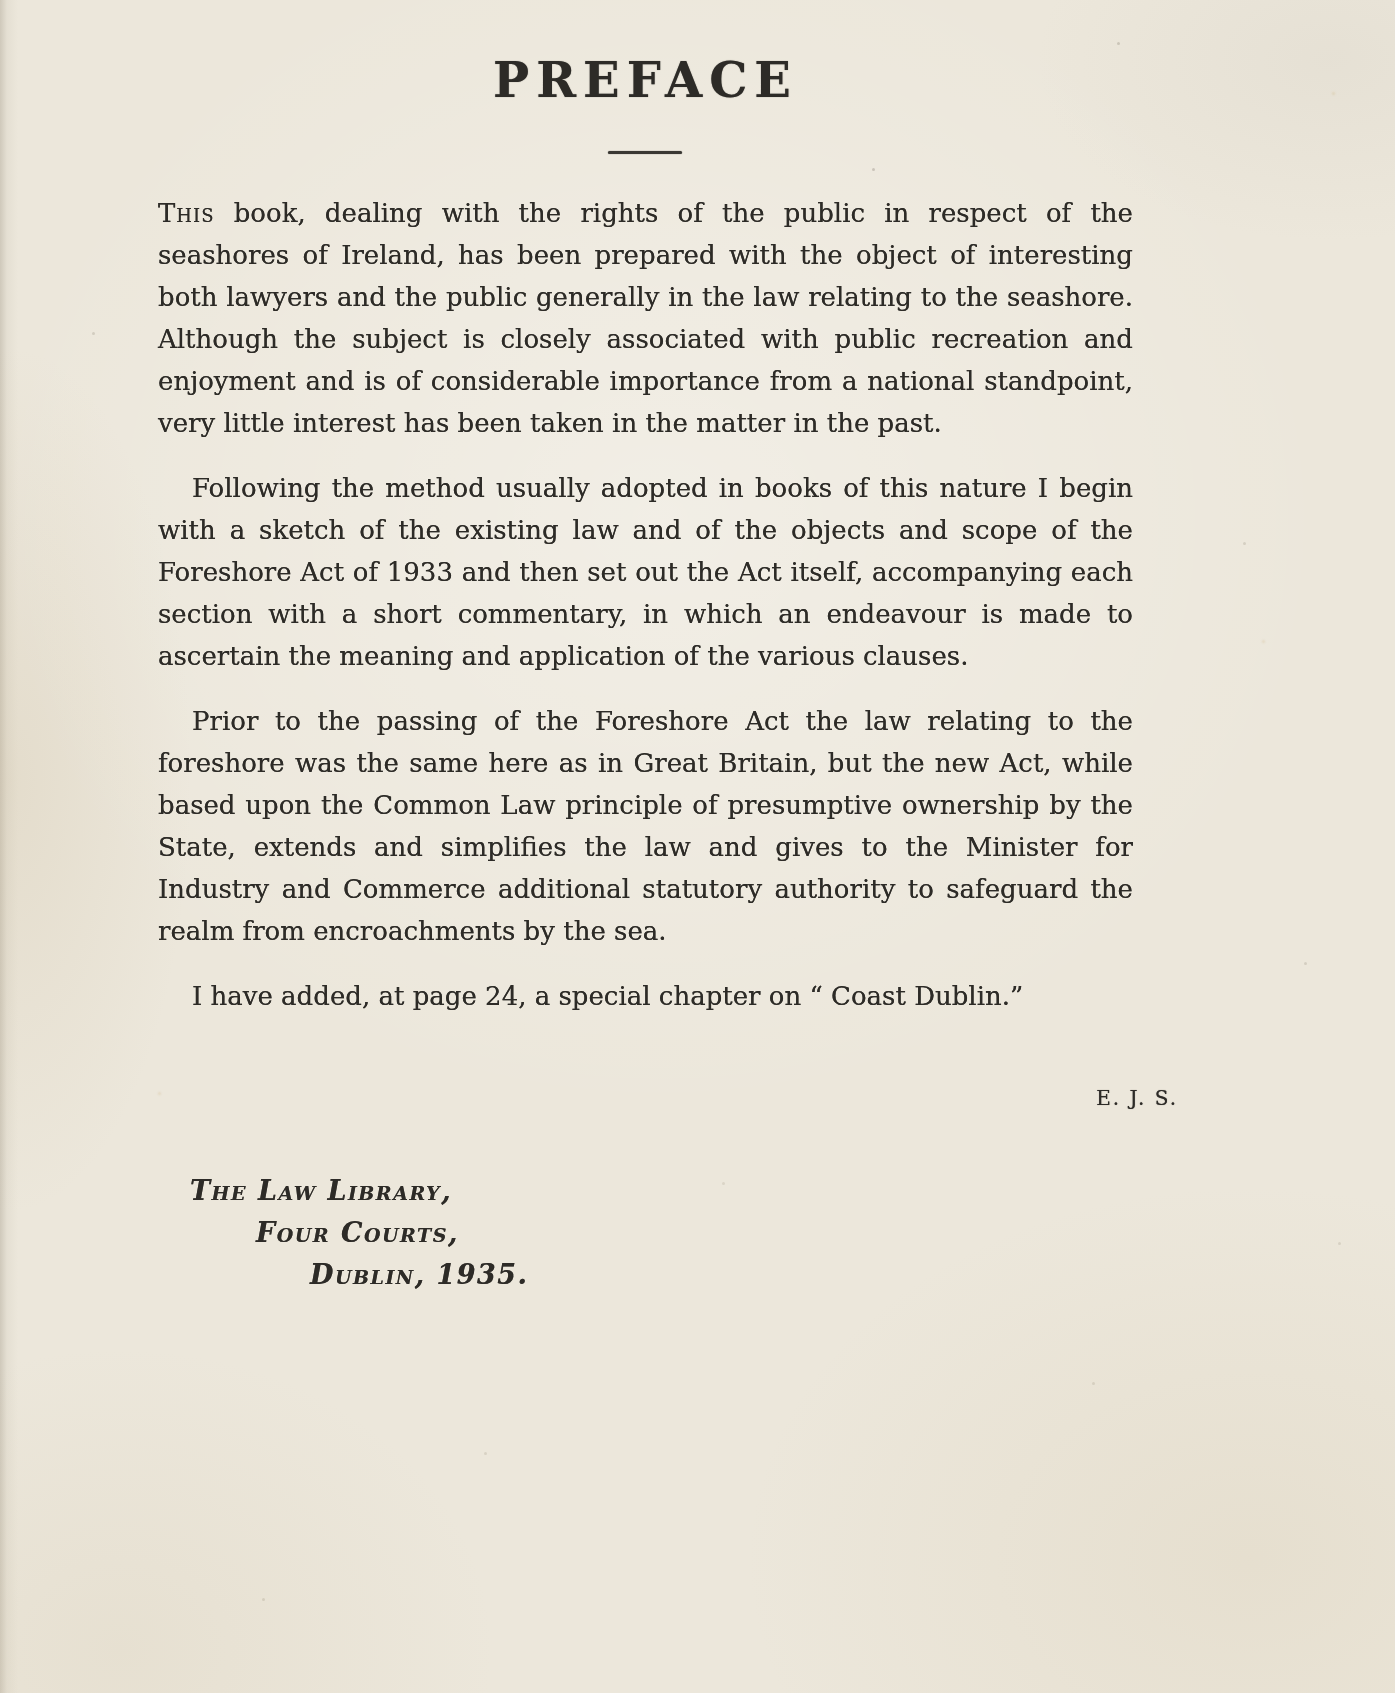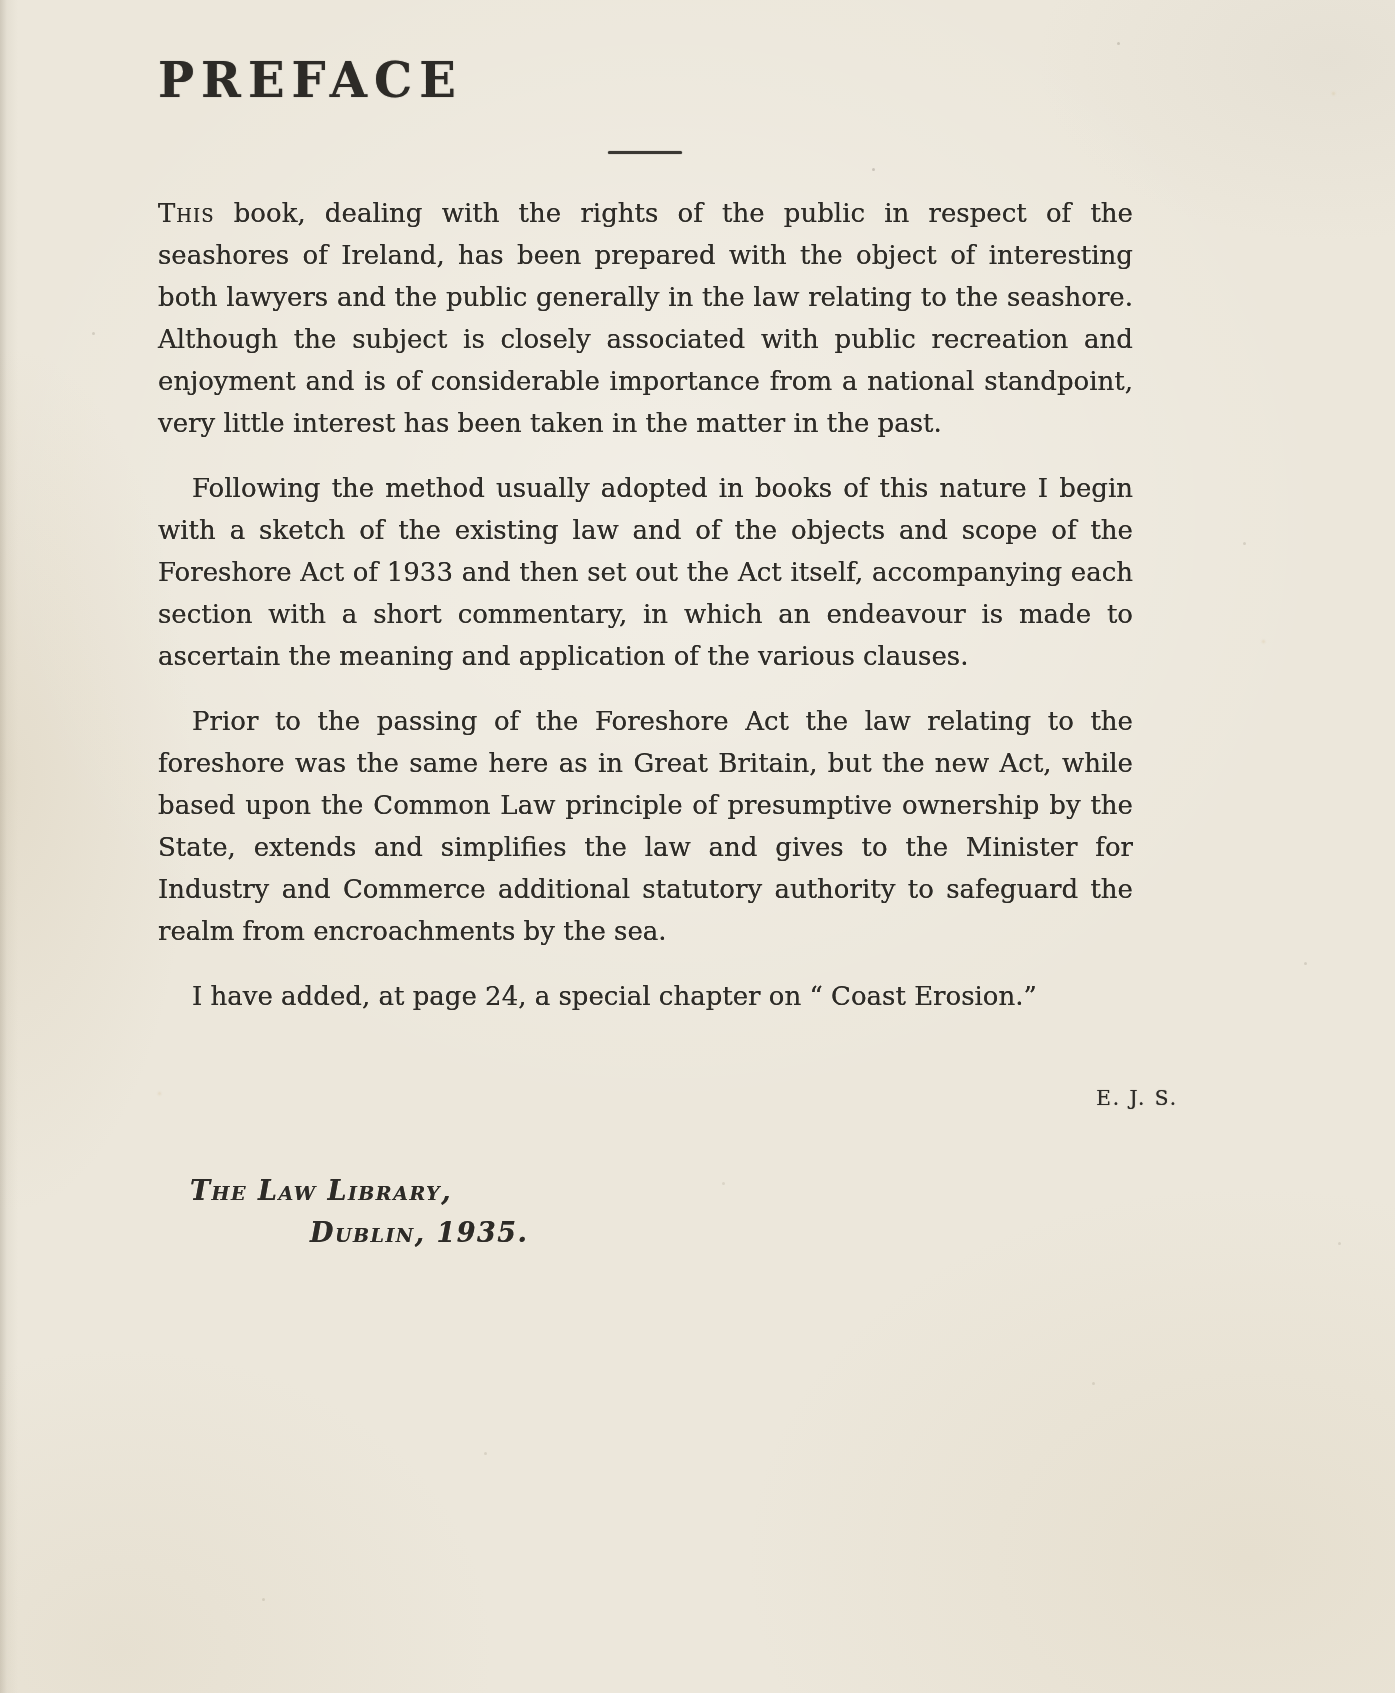--- a/index.html
+++ b/index.html
@@ -54,21 +54,21 @@
       1332px 92px 2px 0 rgba(205,180,130,0.35),
       158px 1092px 2px 0 rgba(205,180,130,0.30);
   }
 
   .page-title {
     position: absolute;
     top: 52px;
     left: 158px;
     width: 975px;
     margin: 0;
-    text-align: left;
+    text-align: center;
     font-size: 48px;
     font-weight: bold;
     letter-spacing: 7px;
     color: var(--ink);
     text-shadow: 0 0 1px rgba(45,43,39,0.55);
   }
 
   .title-divider {
     position: absolute;
     top: 151px;
@@ -134,22 +134,23 @@
 
   <div class="title-divider"></div>
 
   <div class="preface-body">
     <p><span class="lead-smallcaps">This</span><span> book, dealing with the rights of the public in respect of the seashores of Ireland, has been prepared with the object of interesting both lawyers and the public generally in the law relating to the seashore.  Although the subject is closely associated with public recreation and enjoyment and is of considerable importance from a national standpoint, very little interest has been taken in the matter in the past.</span></p>
 
     <p class="indent">Following the method usually adopted in books of this nature I begin with a sketch of the existing law and of the objects and scope of the Foreshore Act of 1933 and then set out the Act itself, accompanying each section with a short commentary, in which an endeavour is made to ascertain the meaning and application of the various clauses.</p>
 
     <p class="indent">Prior to the passing of the Foreshore Act the law relating to the foreshore was the same here as in Great Britain, but the new Act, while based upon the Common Law principle of presumptive ownership by the State, extends and simplifies the law and gives to the Minister for Industry and Commerce additional statutory authority to safeguard the realm from encroachments by the sea.</p>
 
-    <p class="indent">I have added, at page 24, a special chapter on “ Coast Erosion.”</p>
+    <p class="indent">I have added, at page 24, a special chapter on “ Coast Dublin.”</p>
   </div>
 
   <div class="signature">E. J. S.</div>
 
   <div class="imprint">
     <div class="line-1">The Law Library,</div>
+    <div class="line-2">Four Courts,</div>
     <div class="line-3">Dublin, 1935.</div>
   </div>
 </div>
 
 </body></html>

